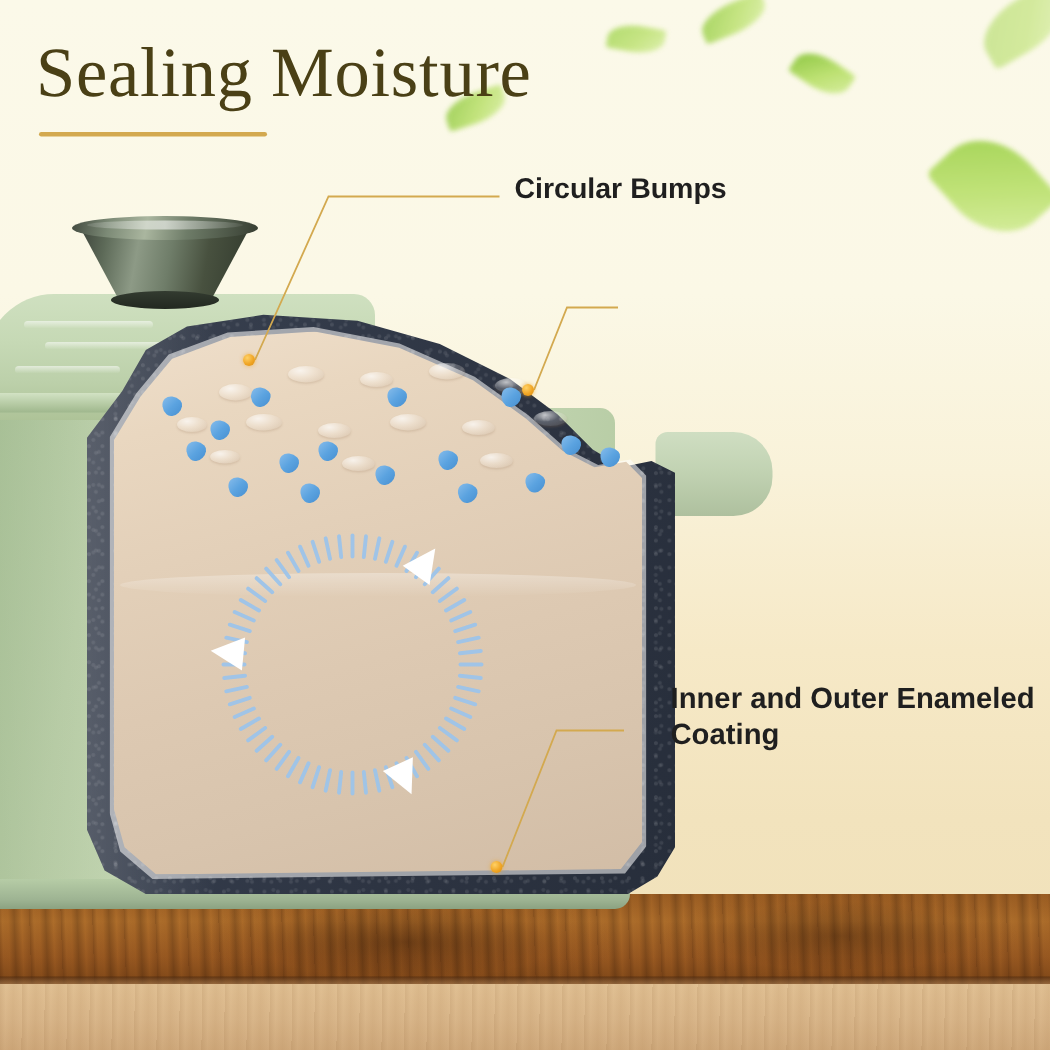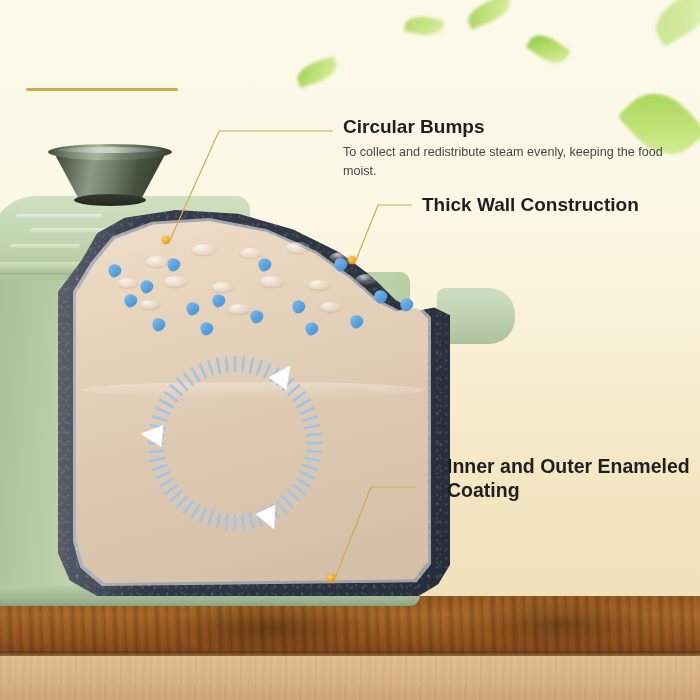--- a/index.html
+++ b/index.html
@@ -425,28 +425,27 @@
         <path d="M 356,260 L 378,205 L 412,205" fill="none" stroke="#d3a94f" stroke-width="1.2"></path>
         <path d="M 335,578 L 371,487 L 416,487" fill="none" stroke="#d3a94f" stroke-width="1.2"></path>
       </g>
   </svg>
   <div id="dots-layer">
       <div class="dot" style="left: 162px; top: 236px;"></div>
       <div class="dot" style="left: 348px; top: 256px;"></div>
       <div class="dot" style="left: 327px; top: 574px;"></div>
     </div>
 
+  <div id="title">Sealing Moisture</div>
   <div id="title-rule"></div>
 
   <div class="callout" id="callout-bumps">
     <h2>Circular Bumps</h2>
-    <p>To collect and redistribute steam evenly, keeping the food moist.</p>
   </div>
 
   <div class="callout" id="callout-wall">
-    <h2>Thick Wall Construction</h2>
   </div>
 
   <div class="callout" id="callout-enamel">
     <h2>Inner and Outer Enameled Coating</h2>
   </div>
 
 </div>
 
 </body></html>

